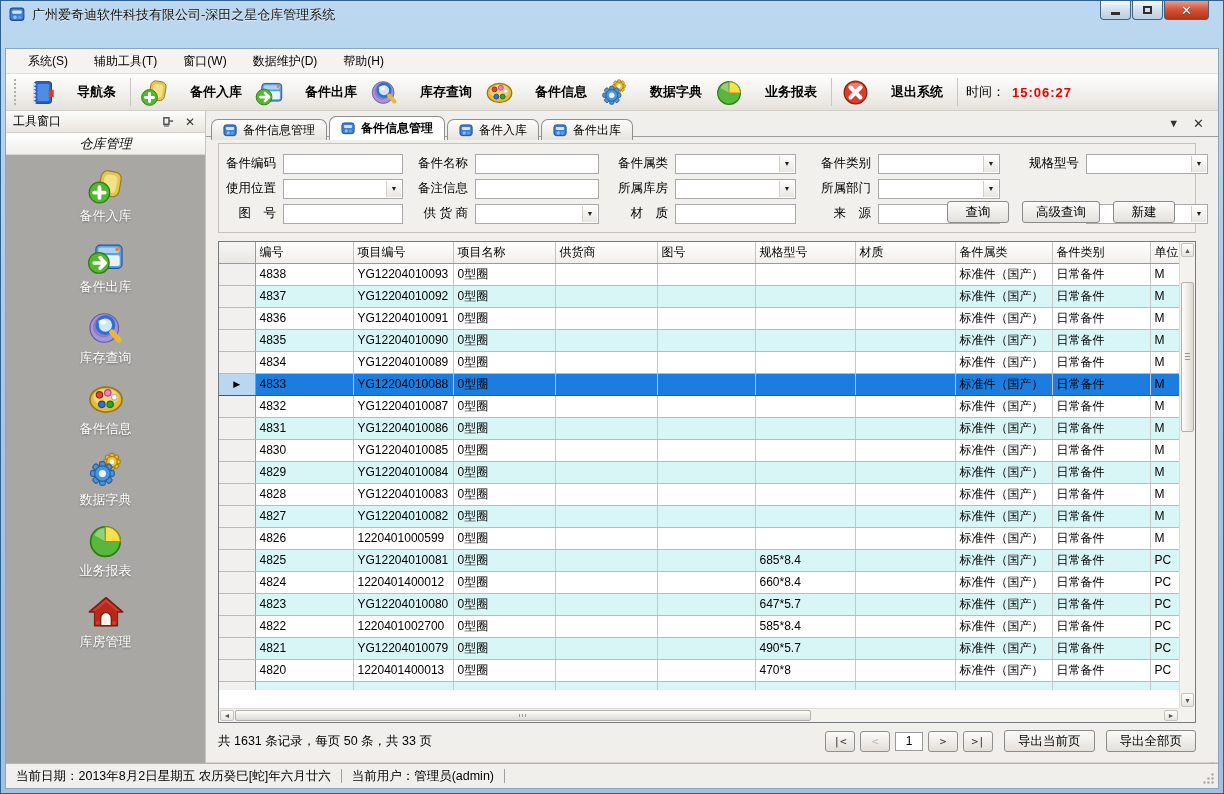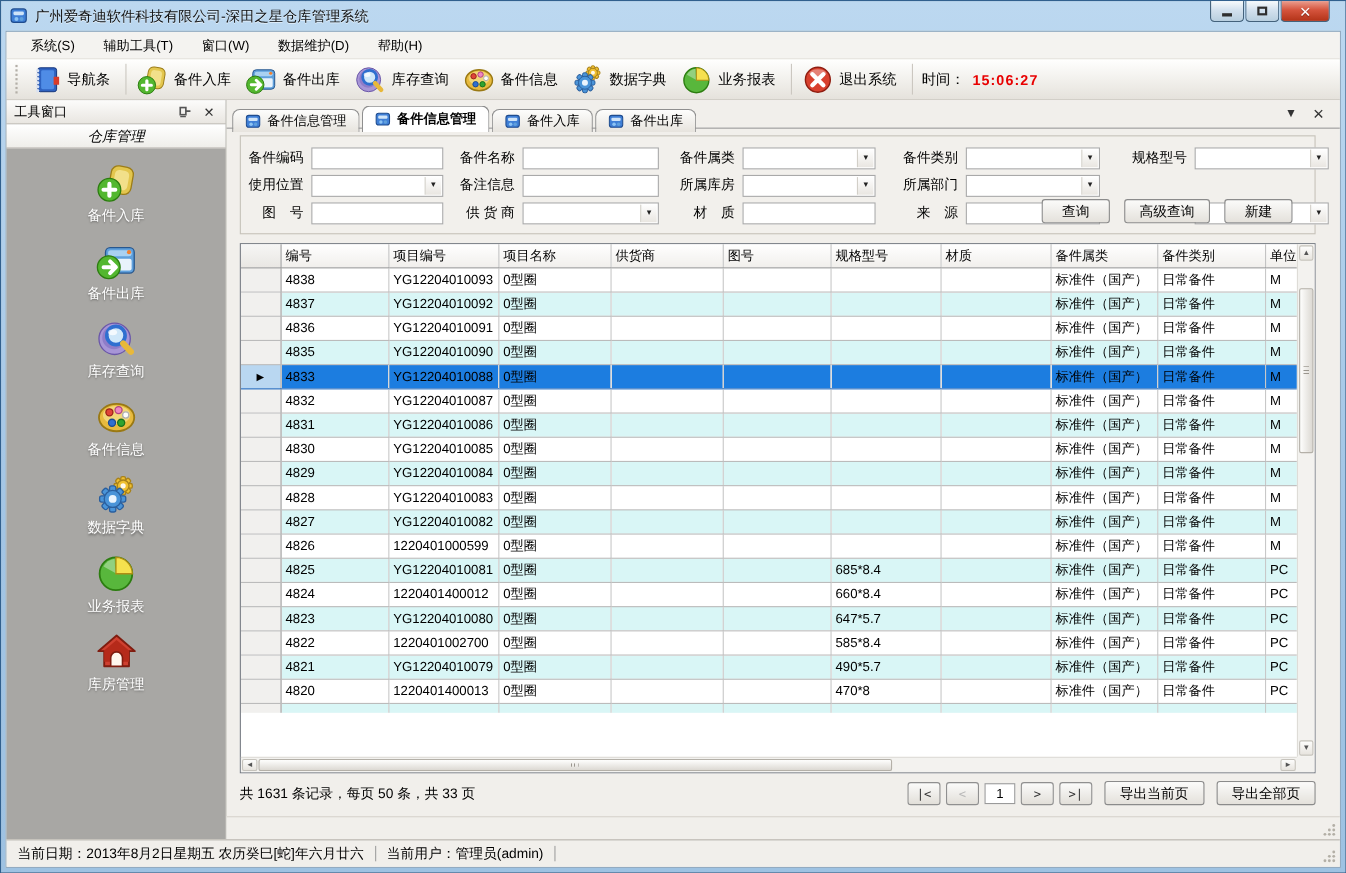--- a/index.html
+++ b/index.html
@@ -18,29 +18,29 @@
   .titlebar .icon{width:17px;height:17px;flex:none;}
   .title-text{font-size:13px;color:#111;text-shadow:0 1px 0 rgba(255,255,255,.6);}
   .win-controls{margin-left:auto;display:flex;align-self:flex-start;padding-right:6px;}
   .win-btn{width:31px;height:19px;border:1px solid #44627c;border-top:none;border-radius:0 0 4px 4px;
     background:linear-gradient(#f7fafc,#d3e1ee 45%,#b9cfdf);display:flex;align-items:center;justify-content:center;margin-left:1px;}
   .win-btn.close{width:45px;background:linear-gradient(#eb9d8d,#d5543d 45%,#b33318);}
   .g-min{width:9px;height:3px;background:#2e2e2e;margin-top:7px;}
   .g-max{width:9px;height:8px;border:2px solid #2e2e2e;}
   .g-close{color:#fff;font-weight:bold;font-size:13px;line-height:1;text-shadow:0 1px 1px rgba(0,0,0,.4);}
   
-  .inner{flex:1;display:flex;flex-direction:column;min-height:0;background:#f1efeb;border:1px solid #8aa5bd;}
+  .inner{flex:1;display:flex;flex-direction:column;min-height:0;background:#f1efeb;border:1px solid #8aa5bd;margin-top:20px;}
   
   .menubar{height:25px;flex:none;display:flex;align-items:center;gap:6px;padding-left:12px;background:#f4f3f0;border-bottom:1px solid #e3e0da;}
   .menu-item{padding:3px 10px;white-space:nowrap;}
   
   .toolbar{height:37px;flex:none;display:flex;align-items:center;padding:0 6px;
     background:linear-gradient(#fffffe,#edebe6 70%,#e5e2dc);border-bottom:1px solid #d2cfc8;}
   .tb-grip{width:4px;height:26px;border-left:2px dotted #b3afa7;margin:0 5px 0 2px;}
-  .tool-btn{display:flex;align-items:center;gap:5px;padding:2px 9px 2px 4px;border-radius:3px;}
+  .tool-btn{display:flex;align-items:center;gap:21px;padding:2px 9px 2px 4px;border-radius:3px;font-weight:bold;}
   .tool-btn .icon{width:29px;height:29px;flex:none;}
   .tool-label{font-size:13px;white-space:nowrap;}
   .tb-sep{width:1px;height:28px;background:#cbc7c0;margin:0 5px;flex:none;}
   .tb-time{display:flex;align-items:center;gap:7px;font-size:13px;margin-left:3px;white-space:nowrap;}
   .time-val{color:#e80000;font-weight:bold;letter-spacing:1px;}
   
   .main{flex:1;display:flex;min-height:0;}
   
   .sidebar{width:200px;flex:none;display:flex;flex-direction:column;background:#a8a7a4;border-right:1px solid #c8c5bf;}
   .side-caption{height:22px;flex:none;background:linear-gradient(#fcfcfb,#e9e6e1);border-bottom:1px solid #d2cfc8;display:flex;align-items:center;gap:6px;padding:0 7px;}
@@ -599,20 +599,33 @@
                       <td>YG12204010090</td>
                       <td>0型圈</td>
                       <td></td>
                       <td></td>
                       <td></td>
                       <td></td>
                       <td>标准件（国产）</td>
                       <td>日常备件</td>
                       <td>M</td>
                     </tr>
+                    <tr>
+                      <td class="rowhdr"></td>
+                      <td>4834</td>
+                      <td>YG12204010089</td>
+                      <td>0型圈</td>
+                      <td></td>
+                      <td></td>
+                      <td></td>
+                      <td></td>
+                      <td>标准件（国产）</td>
+                      <td>日常备件</td>
+                      <td>M</td>
+                    </tr>
                     <tr class="alt selected">
                       <td class="rowhdr">▶</td>
                       <td>4833</td>
                       <td>YG12204010088</td>
                       <td>0型圈</td>
                       <td></td>
                       <td></td>
                       <td></td>
                       <td></td>
                       <td>标准件（国产）</td>

